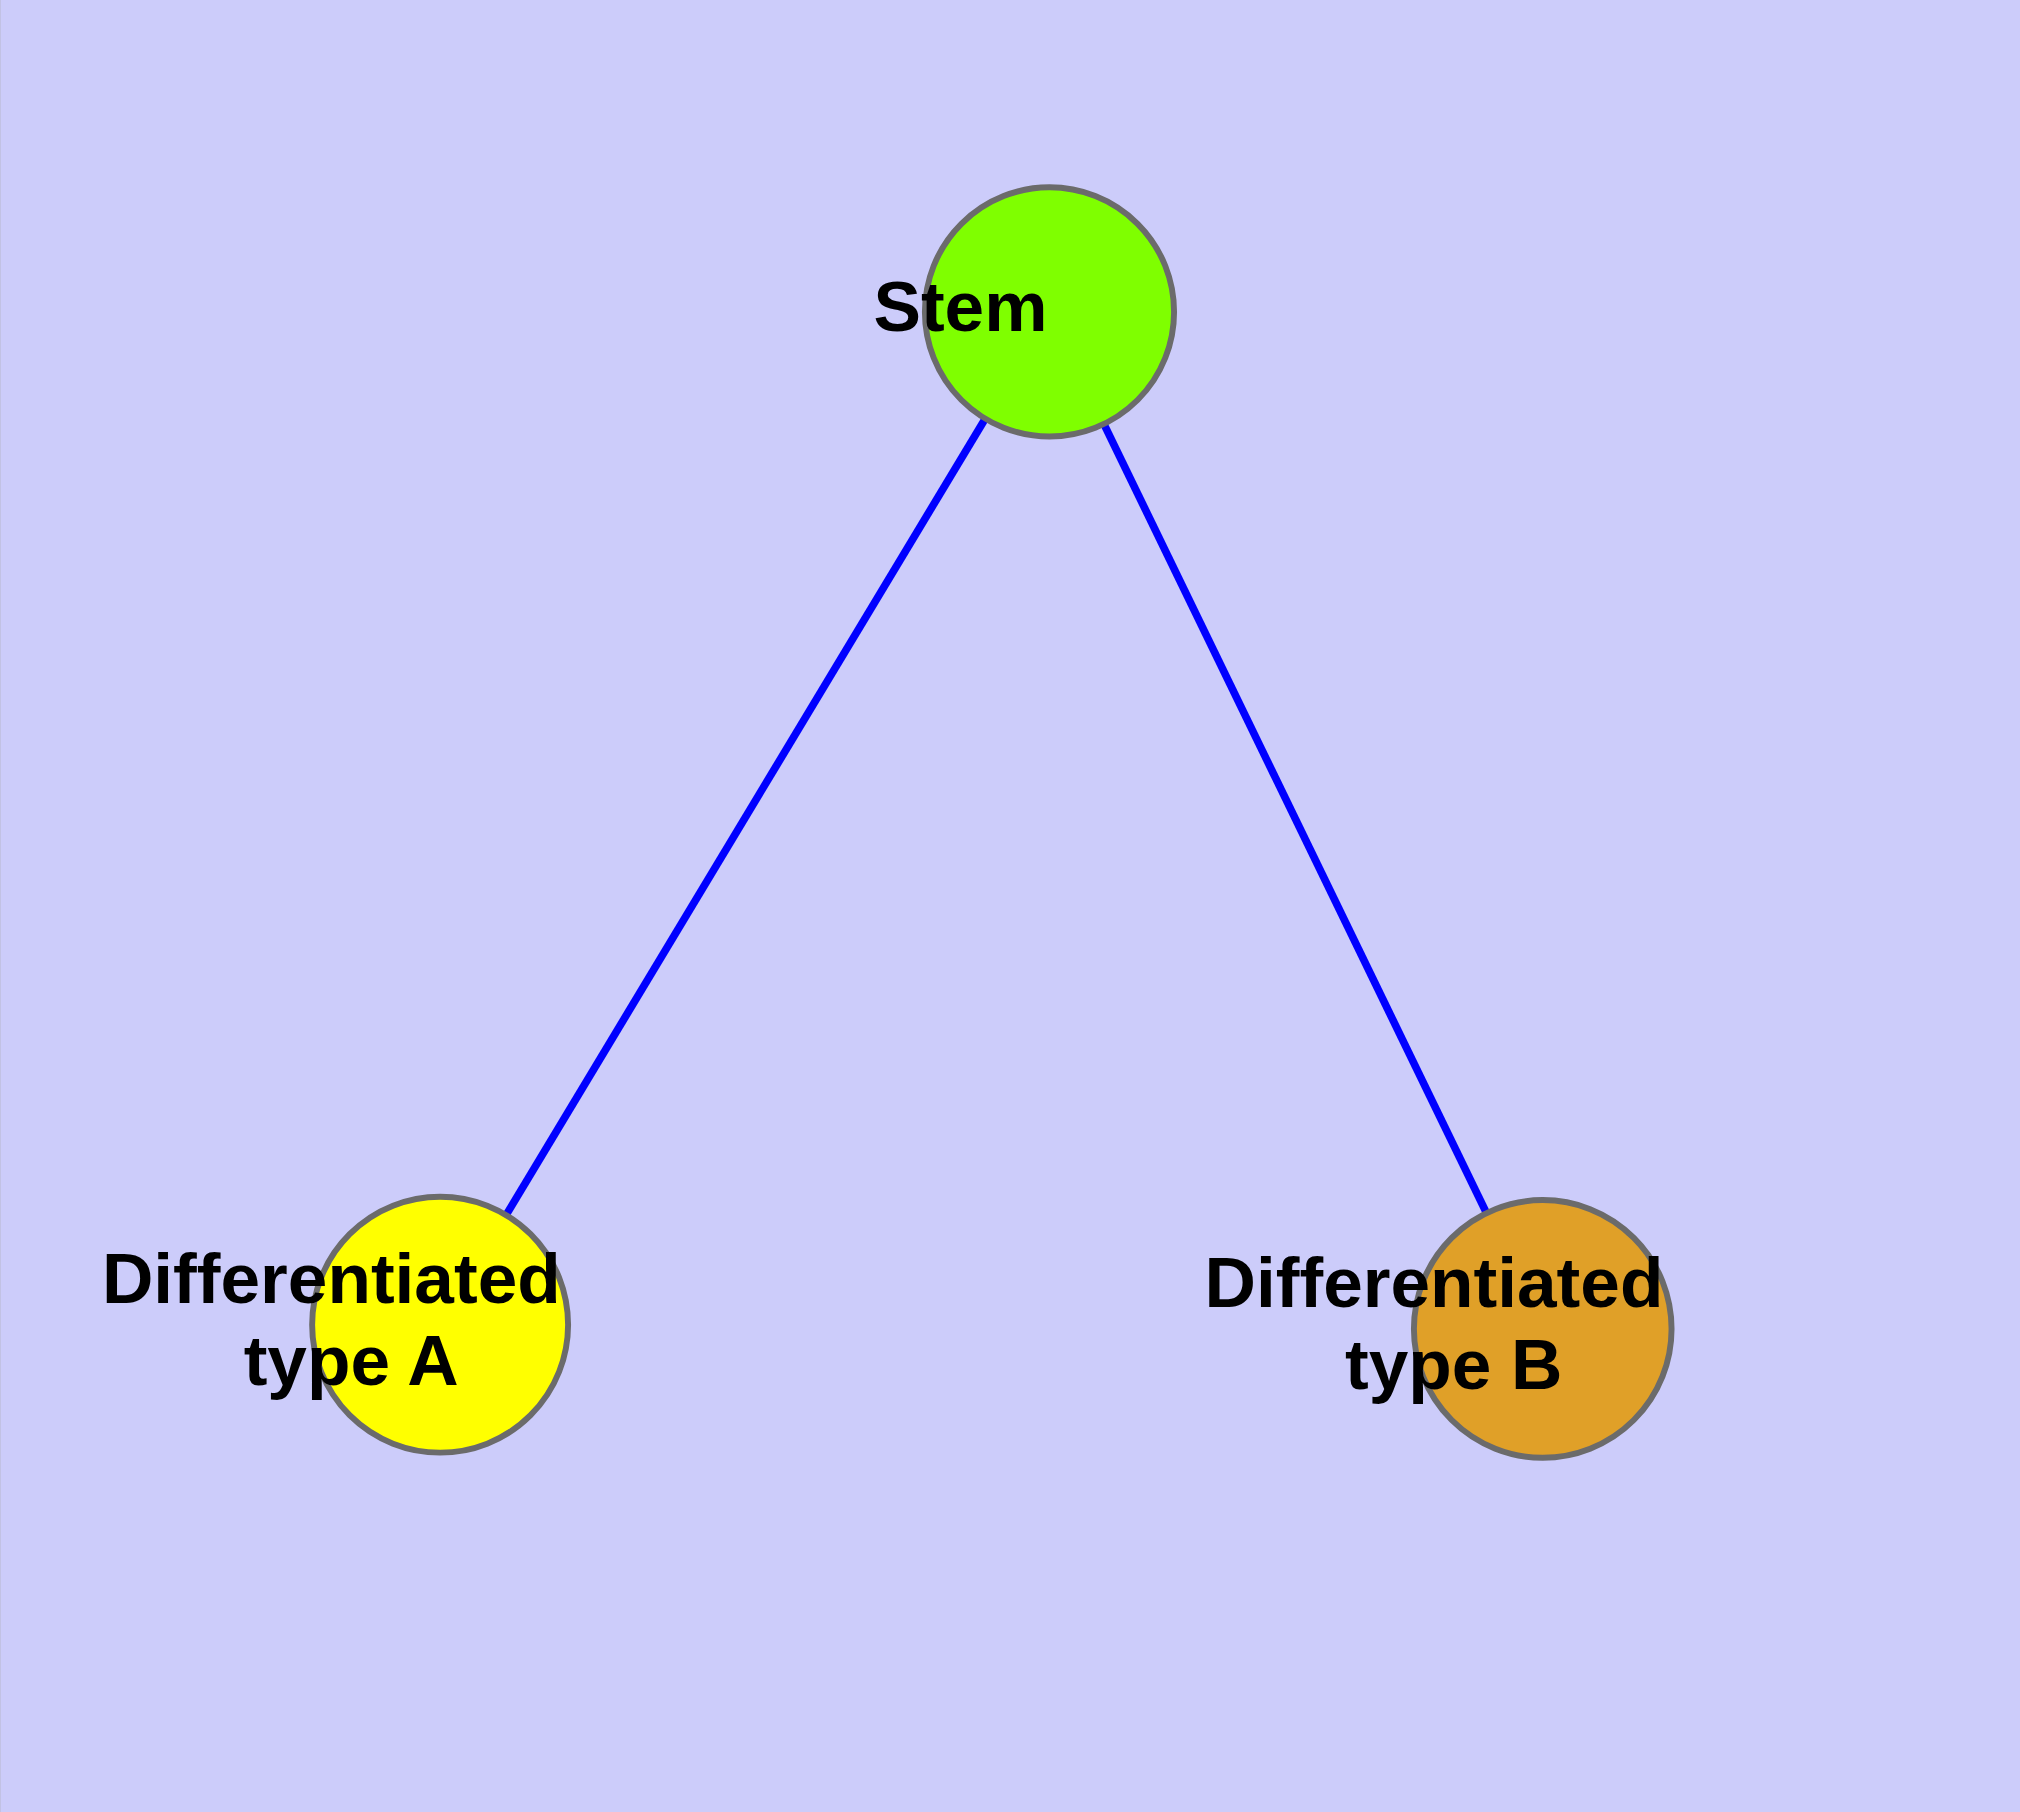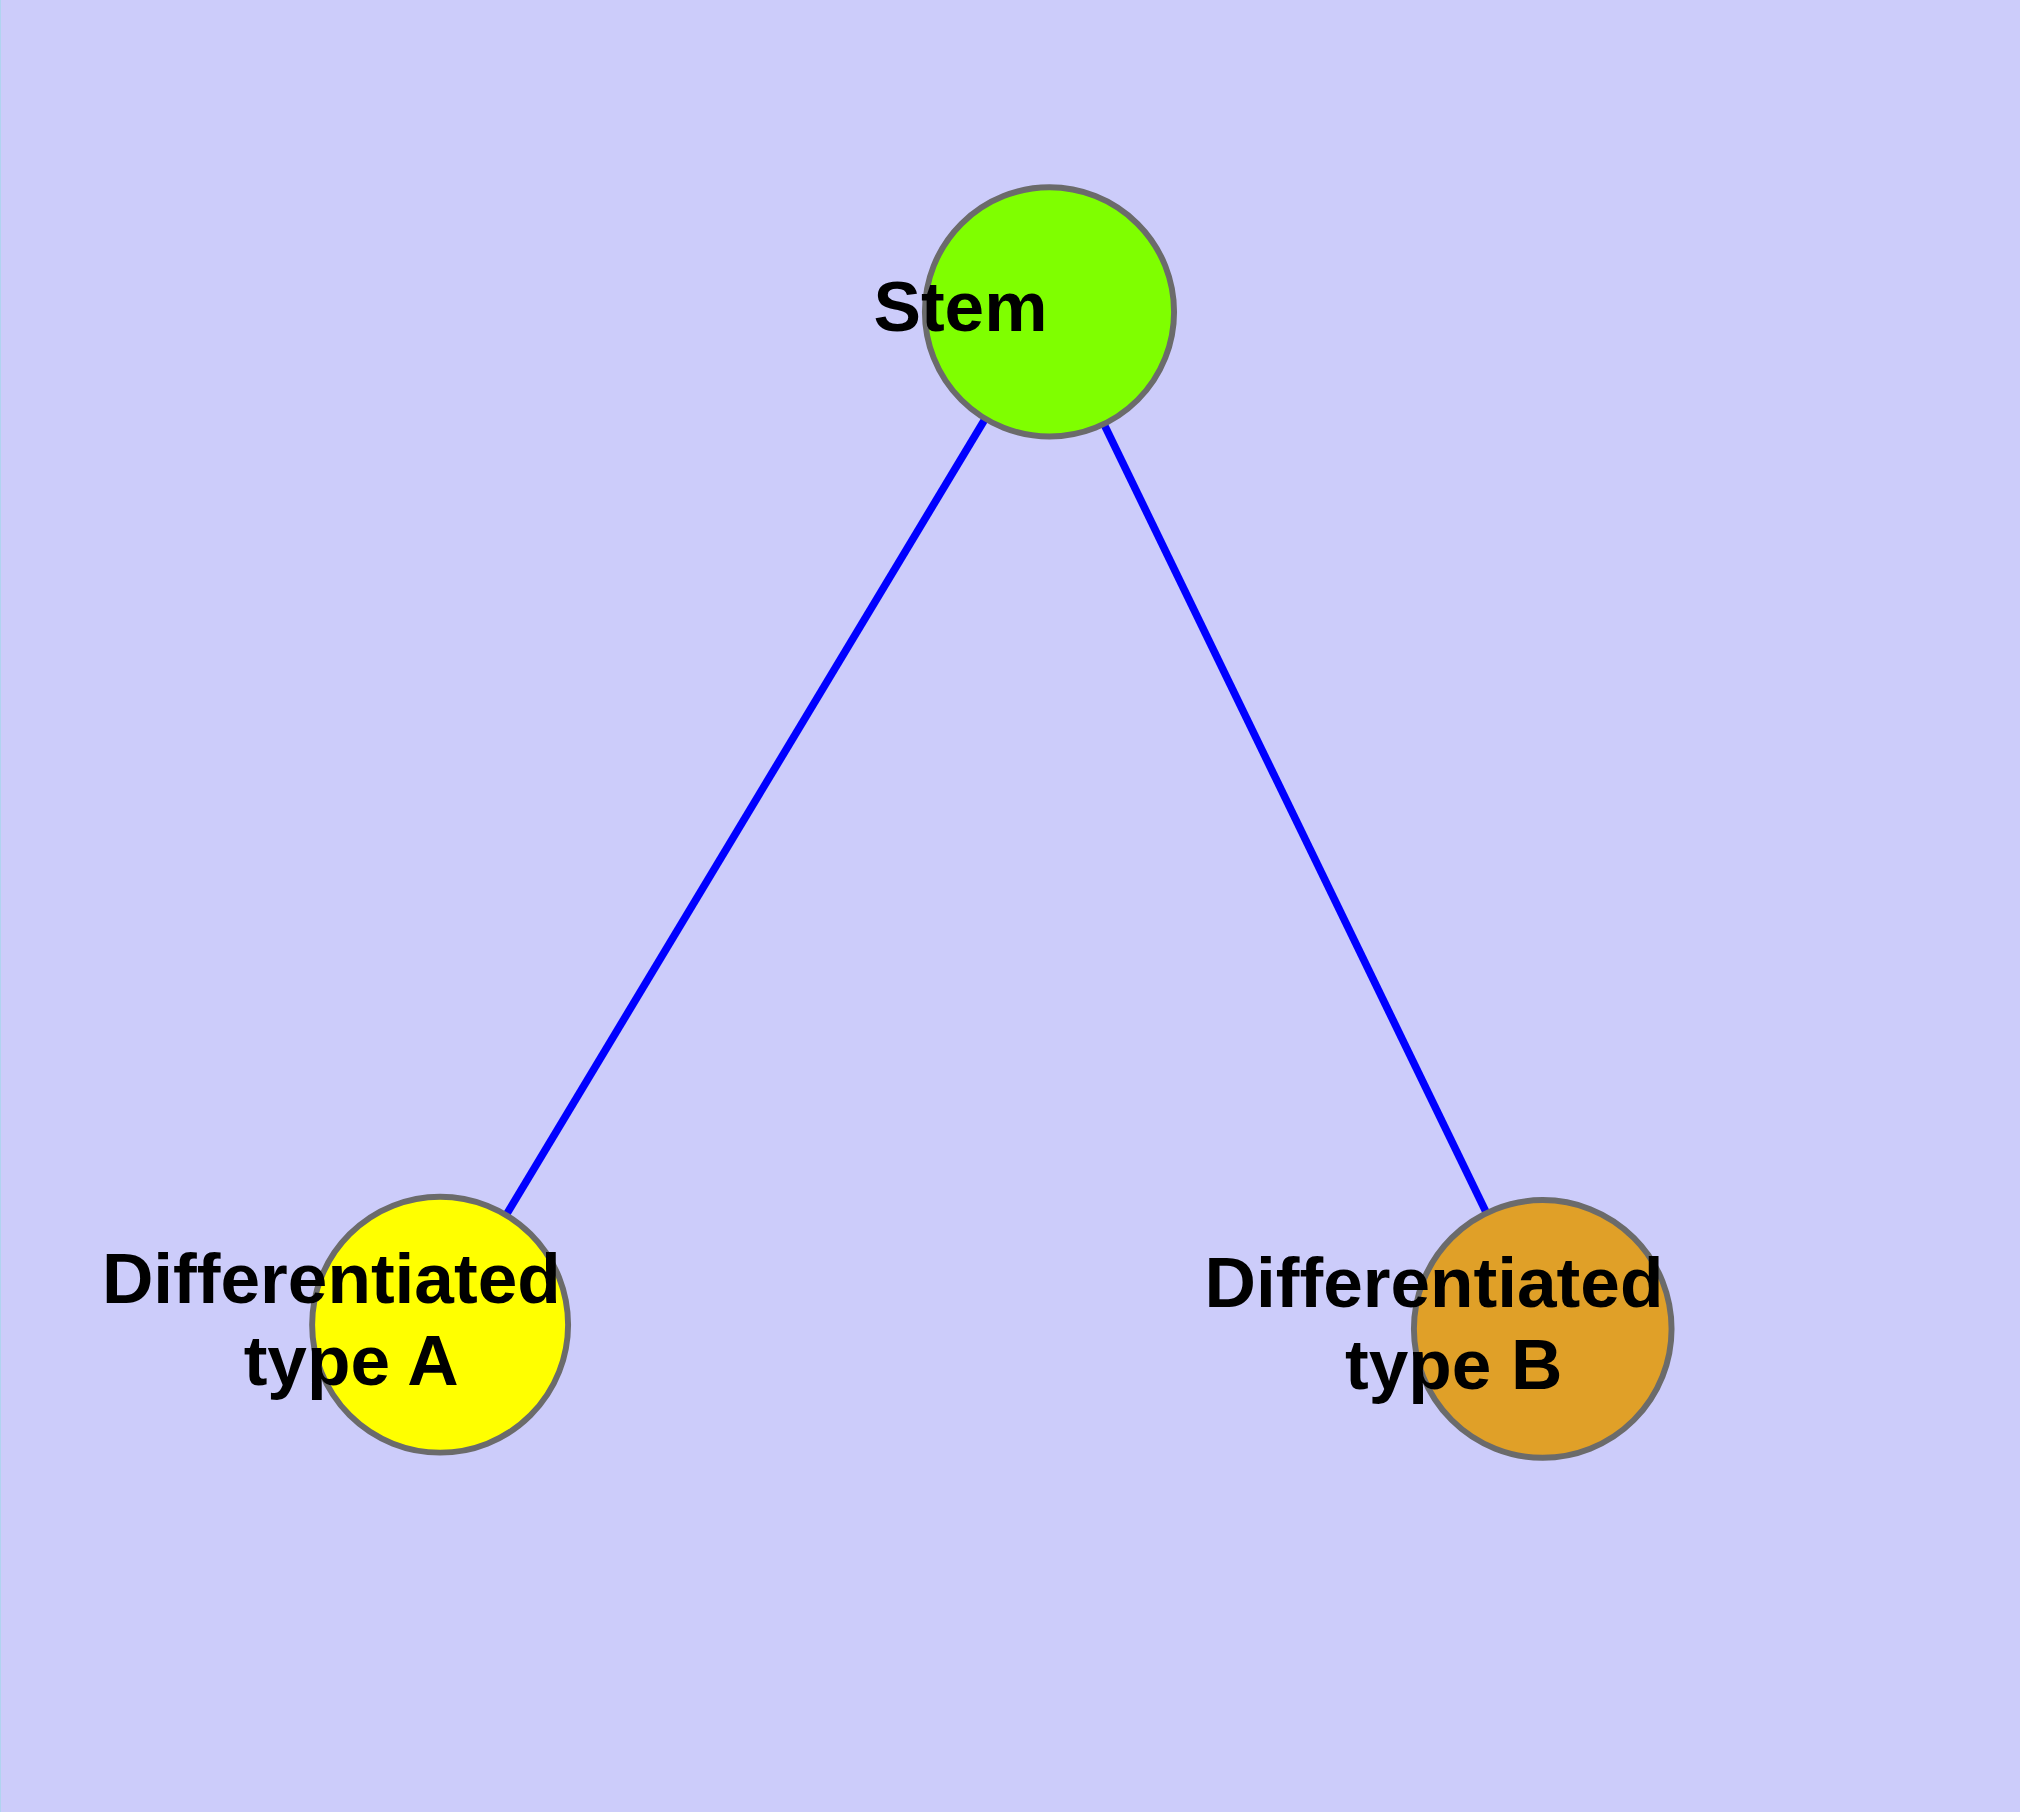--- a/index.html
+++ b/index.html
@@ -41,21 +41,21 @@
   .edge-line {
     stroke: #0000ff;
     stroke-width: 9;
     stroke-linecap: butt;
     fill: none;
   }
 </style>
 </head>
 <body>
 
-<div id="stage" style="width: 2021px; height: 1812px; background: #5eead4;">
+<div id="stage" style="width: 2021px; height: 1812px; background: #a3a3a3;">
   <svg id="graph-svg" viewBox="0 0 2384 2138" xmlns="http://www.w3.org/2000/svg">
 
     <rect x="0" y="0" width="2384" height="2138" fill="#ccccfa"></rect>
 
     <g>
       <line class="edge-line" x1="1164.2763738712301" y1="490.5309224254243" x2="594.7858254610433" y2="1437.0416391850533" stroke="#0000ff" stroke-width="9"></line>
       <line class="edge-line" x1="1300.4028952386818" y1="496.6657633787253" x2="1755.4151853473784" y2="1434.8354337059347" stroke="#0000ff" stroke-width="9"></line>
     </g>
 
     <g>

